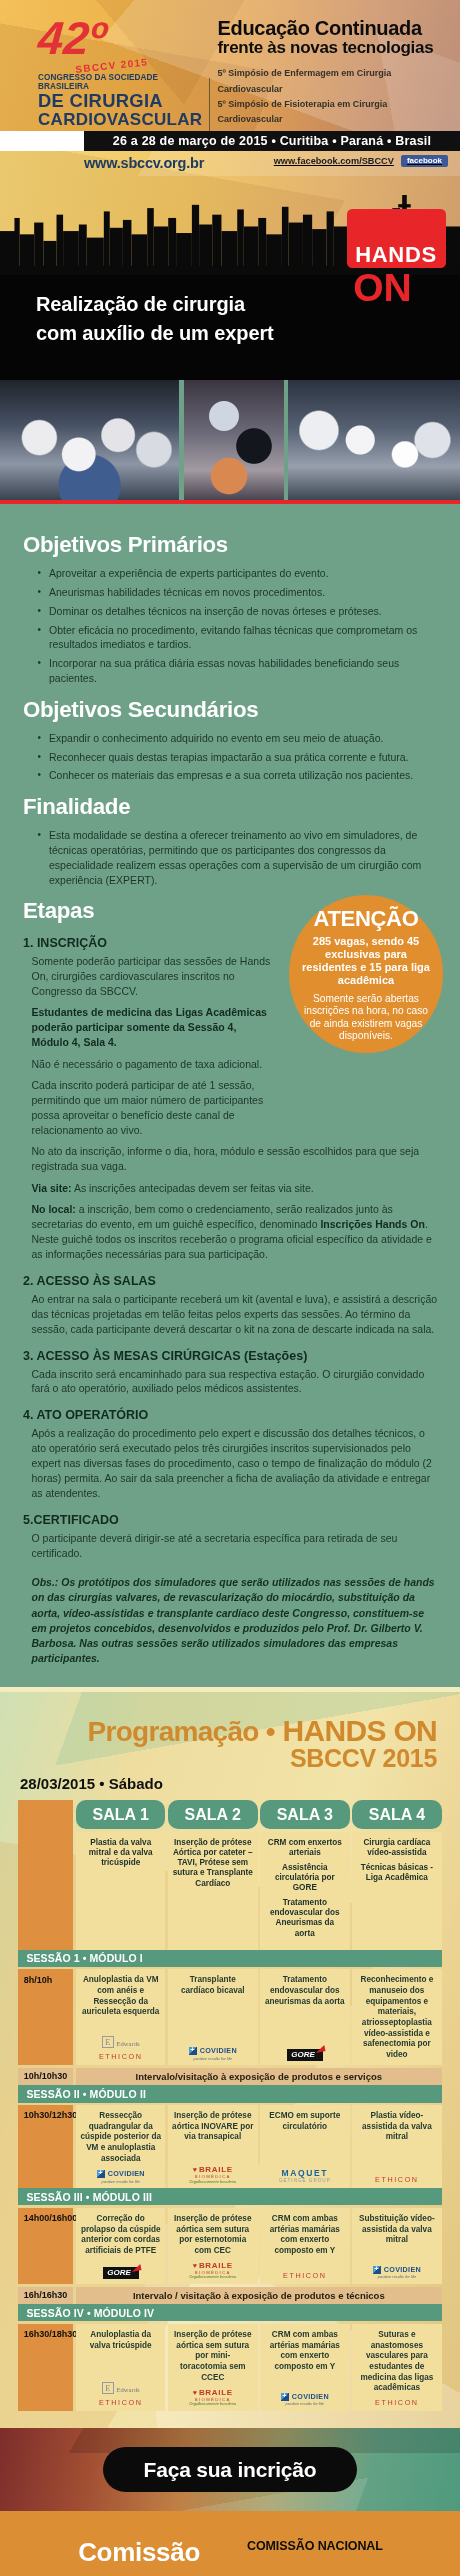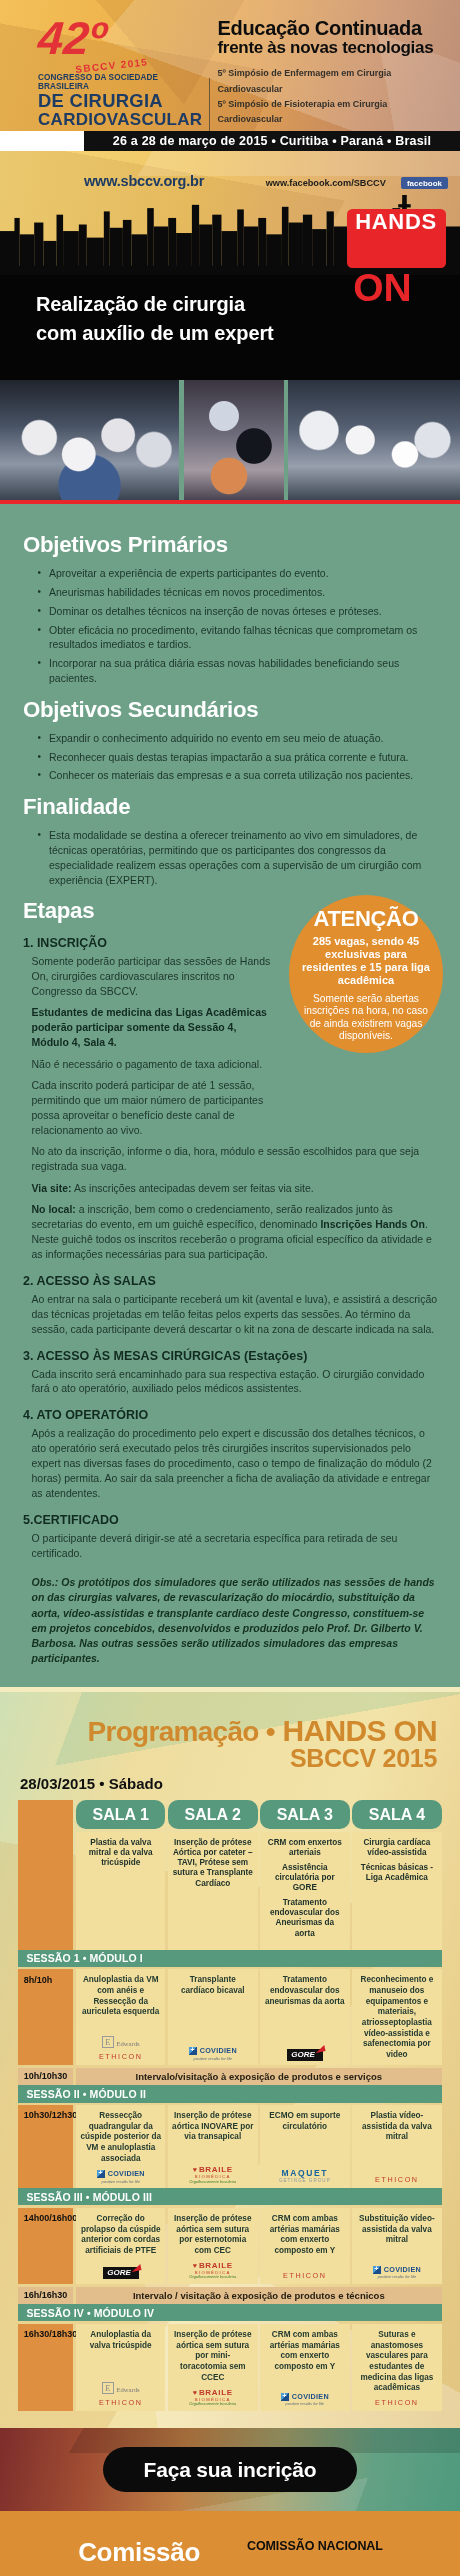--- a/index.html
+++ b/index.html
@@ -34,32 +34,32 @@
   .date-bar span { color:#fff; font-weight:800; font-size:12.5px; letter-spacing:0.2px; }
 
   
   .sky {
     height:124px; position:relative; overflow:hidden;
     background-image:
       conic-gradient(from 30deg at 30% 20%, rgba(255,255,255,.16) 0 60deg, transparent 60deg),
       conic-gradient(from 210deg at 75% 40%, rgba(150,90,30,.12) 0 70deg, transparent 70deg),
       linear-gradient(100deg,#f6d879 0%,#f0c766 40%,#e3b370 70%,#cf9d6a 100%);
   }
-  .links-row { display:flex; align-items:flex-end; height:38px; padding:4px 12px 0 84px; }
+  .links-row { display:flex; align-items:flex-start; height:38px; padding:4px 12px 0 84px; }
   .site-link { font-size:14.5px; font-weight:800; color:#1d3b63; text-decoration:none; letter-spacing:-0.2px; }
-  .fb-group { margin-left:auto; display:flex; align-items:center; gap:15px; }
+  .fb-group { margin-left:auto; display:flex; align-items:center; gap:7px;text-decoration:underline; }
   .fb-link { font-size:9.2px; font-weight:700; color:#1c1c1c; text-decoration:none; }
   .fb-badge { background:#3b5998; color:#fff; font-weight:700; font-size:8px; padding:1.3px 6px; border-radius:2px; }
   .skyline { position:absolute; left:0; bottom:0; width:460px; height:80px; }
 
   
   .hero { background:#050505; height:100px; position:relative; padding:14.5px 0 0 36px; }
   .hero h1 { color:#fff; font-size:20px; font-weight:800; line-height:1.45; letter-spacing:-0.1px; }
   .handson { position:absolute; right:14.5px; top:-66px; width:126px; text-align:center; }
-  .hands-box { background:#e8262a; border-radius:5.3px; width:99px; height:59px; margin-left:auto; display:flex; align-items:flex-start; justify-content:center; }
+  .hands-box { background:#e8262a; border-radius:5.3px; width:99px; height:59px; margin-left:auto; display:flex; align-items:flex-end; justify-content:center; }
   .hands-box b { color:#fff; font-size:22px; font-weight:900; letter-spacing:0.7px; }
   .on-txt { color:#e8262a; font-size:39px; font-weight:900; line-height:.95; margin-top:1.3px; }
   .hands-sub { margin-top:6.6px; text-align:right; color:#e8262a; font-weight:800; font-size:12px; line-height:1.18; }
 
   
   .photos { background:#050505; padding-top:5.3px; }
   .photo-row { display:flex; gap:4.6px; background:#6fa189; }
   .photo { height:120px; }
   .photo.p1 { width:179px;
     background: radial-gradient(circle at 22% 48%, #ececef 0 11%, transparent 12%),

